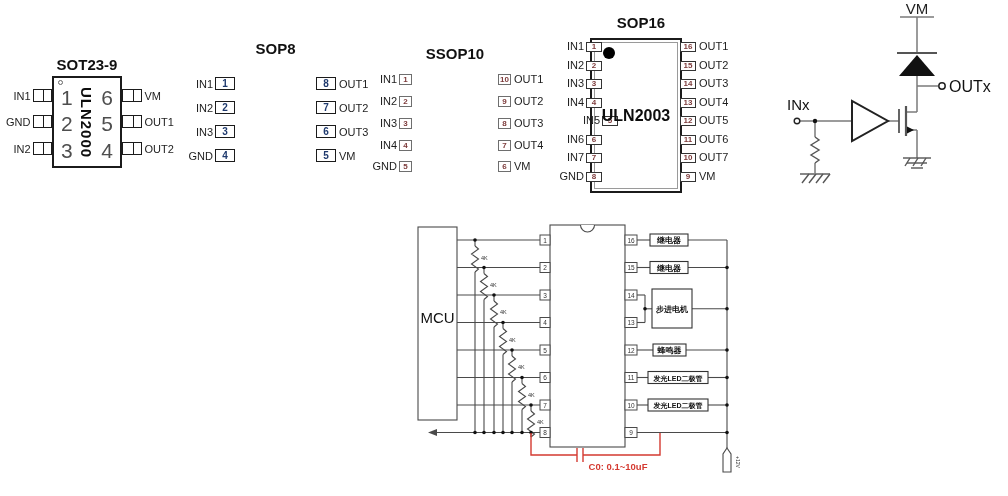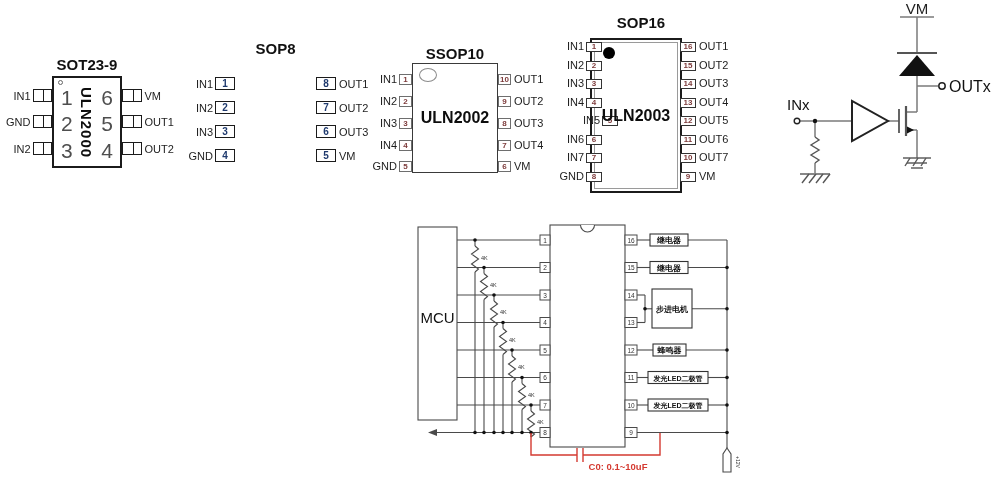--- a/index.html
+++ b/index.html
@@ -146,24 +146,20 @@
     <div class="pin r" style="left:125px;width:50px;top:114px">
         <span class="pad pad8">
           <span class="pnum pnum8">5</span>
         </span>
         <span class="plabel">VM</span>
       </div>
   </div>
 
   <div class="pkg" style="left:378px;top:40px;width:182px;height:140px">
     <div class="ptitle" style="left:34px;top:5px;width:86px">SSOP10</div>
-    <div class="pbody thin" style="left:34px;top:23px;width:86px;height:110px">
-      <span class="ocircle" style="left:6px;top:4px;width:18px;height:14px"></span>
-      <div class="chipname" style="font-size:16px">ULN2002</div>
-    </div>
     <div class="pin l" style="left:0;width:34px;top:34px;height:11px">
         <span class="plabel">IN1</span>
         <span class="pad pad10">
           <span class="pnum pnum10">1</span>
         </span>
       </div>
     <div class="pin l" style="left:0;width:34px;top:56px;height:11px">
         <span class="plabel">IN2</span>
         <span class="pad pad10">
           <span class="pnum pnum10">2</span>

